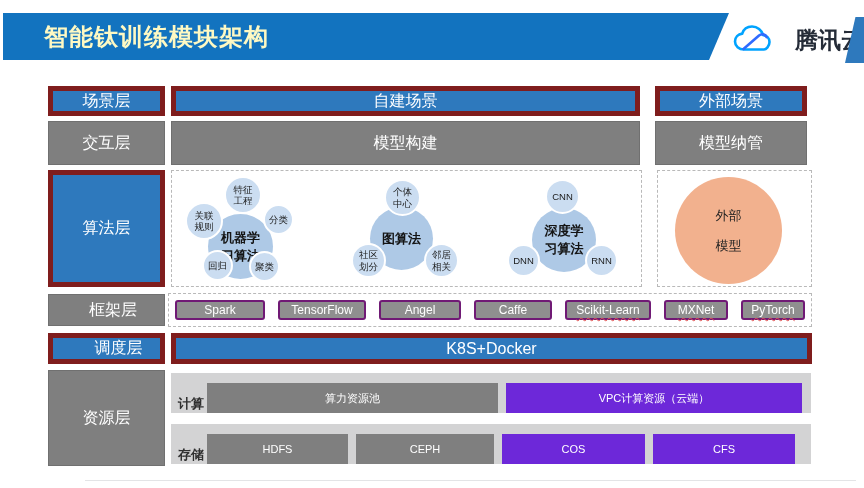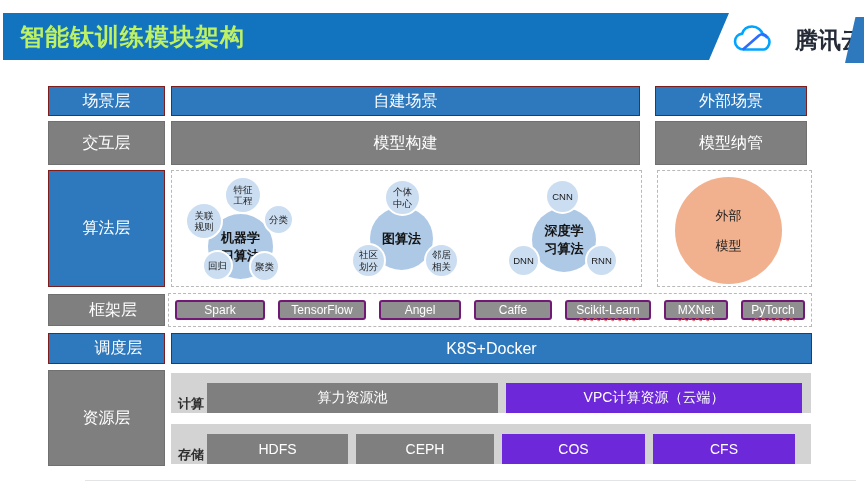--- a/index.html
+++ b/index.html
@@ -4,31 +4,31 @@
 <style>
   * { margin:0; padding:0; box-sizing:border-box; }
   html,body { background:#ffffff; }
   body { font-family:"Liberation Sans","DejaVu Sans",sans-serif; }
   .slide { position:relative; width:864px; height:488px; background:#ffffff; overflow:hidden; }
 
   
   .header-bar { position:absolute; left:3px; top:13px; width:726px; height:47px;
     background:#1273bf; clip-path:polygon(0 0,100% 0,calc(100% - 20px) 100%,0 100%);
     display:flex; align-items:center; }
-  .header-title { margin-left:17px; color:#bef264; font-size:24px; font-weight:bold; letter-spacing:1px; }
+  .header-title { margin-left:41px; color:#fef9c3; font-size:24px; font-weight:bold; letter-spacing:1px; }
   .logo-area { position:absolute; left:731px; top:19px; height:42px; display:flex; align-items:center; gap:22px; }
   .logo-area svg { display:block; }
   .logo-text { font-size:23px; font-weight:bold; color:#252c38; }
   .header-corner { position:absolute; left:845px; top:17px; width:19px; height:46px;
     background:#2e79bd; clip-path:polygon(55% 0,100% 0,100% 100%,0 100%); }
 
   
   .abox { position:absolute; display:flex; align-items:center; justify-content:center;
     color:#ffffff; font-size:16px; }
-  .blue  { background:#2e79bd; border:1px solid #7f1d1d; }
+  .blue  { background:#2e79bd; border:5px solid #7f1d1d; }
   .gray  { background:#7f7f7f; border:1px solid #707070; }
   .dashed { position:absolute; border:1px dashed #b9b9b9; background:#ffffff; }
 
   
   .scene-label  { left:48px;  top:86px;  width:117px; height:30px; }
   .scene-main   { left:171px; top:86px;  width:469px; height:30px; }
   .scene-right  { left:655px; top:86px;  width:152px; height:30px; }
   .inter-label  { left:48px;  top:121px; width:117px; height:44px; }
   .inter-main   { left:171px; top:121px; width:469px; height:44px; }
   .inter-right  { left:655px; top:121px; width:152px; height:44px; }
@@ -77,21 +77,21 @@
   .w90{width:90px}.w88{width:88px}.w82{width:82px}.w78{width:78px}.w86{width:86px}.w64{width:64px}
   .misspell { text-decoration:underline; text-decoration-style:wavy;
     text-decoration-color:#e05252; text-decoration-thickness:1px; text-underline-offset:3px; }
 
   
   .strip { position:absolute; left:171px; width:640px; height:40px; background:#d3d3d4;
     display:flex; align-items:flex-end; padding-left:7px; }
   .strip-compute { top:373px; }
   .strip-storage { top:424px; }
   .strip-label { width:29px; font-size:13px; font-weight:bold; color:#2f2f2f; }
-  .res-box { height:30px; margin-right:8px; color:#ffffff; font-size:14px;
+  .res-box { height:30px; margin-right:8px; color:#ffffff; font-size:11px;
     display:flex; align-items:center; justify-content:center; }
   .res-gray { background:#7f7f7f; }
   .res-dark { background:#6d28d9; }
   .wpool{width:291px}.wvpc{width:296px}.whdfs{width:141px}.wceph{width:138px}.wcos{width:143px}.wcfs{width:142px}
 
   .bottom-line { position:absolute; left:85px; top:480px; width:771px; height:1px; background:#e3e4e6; }
 </style>
 </head>
 <body>
 

